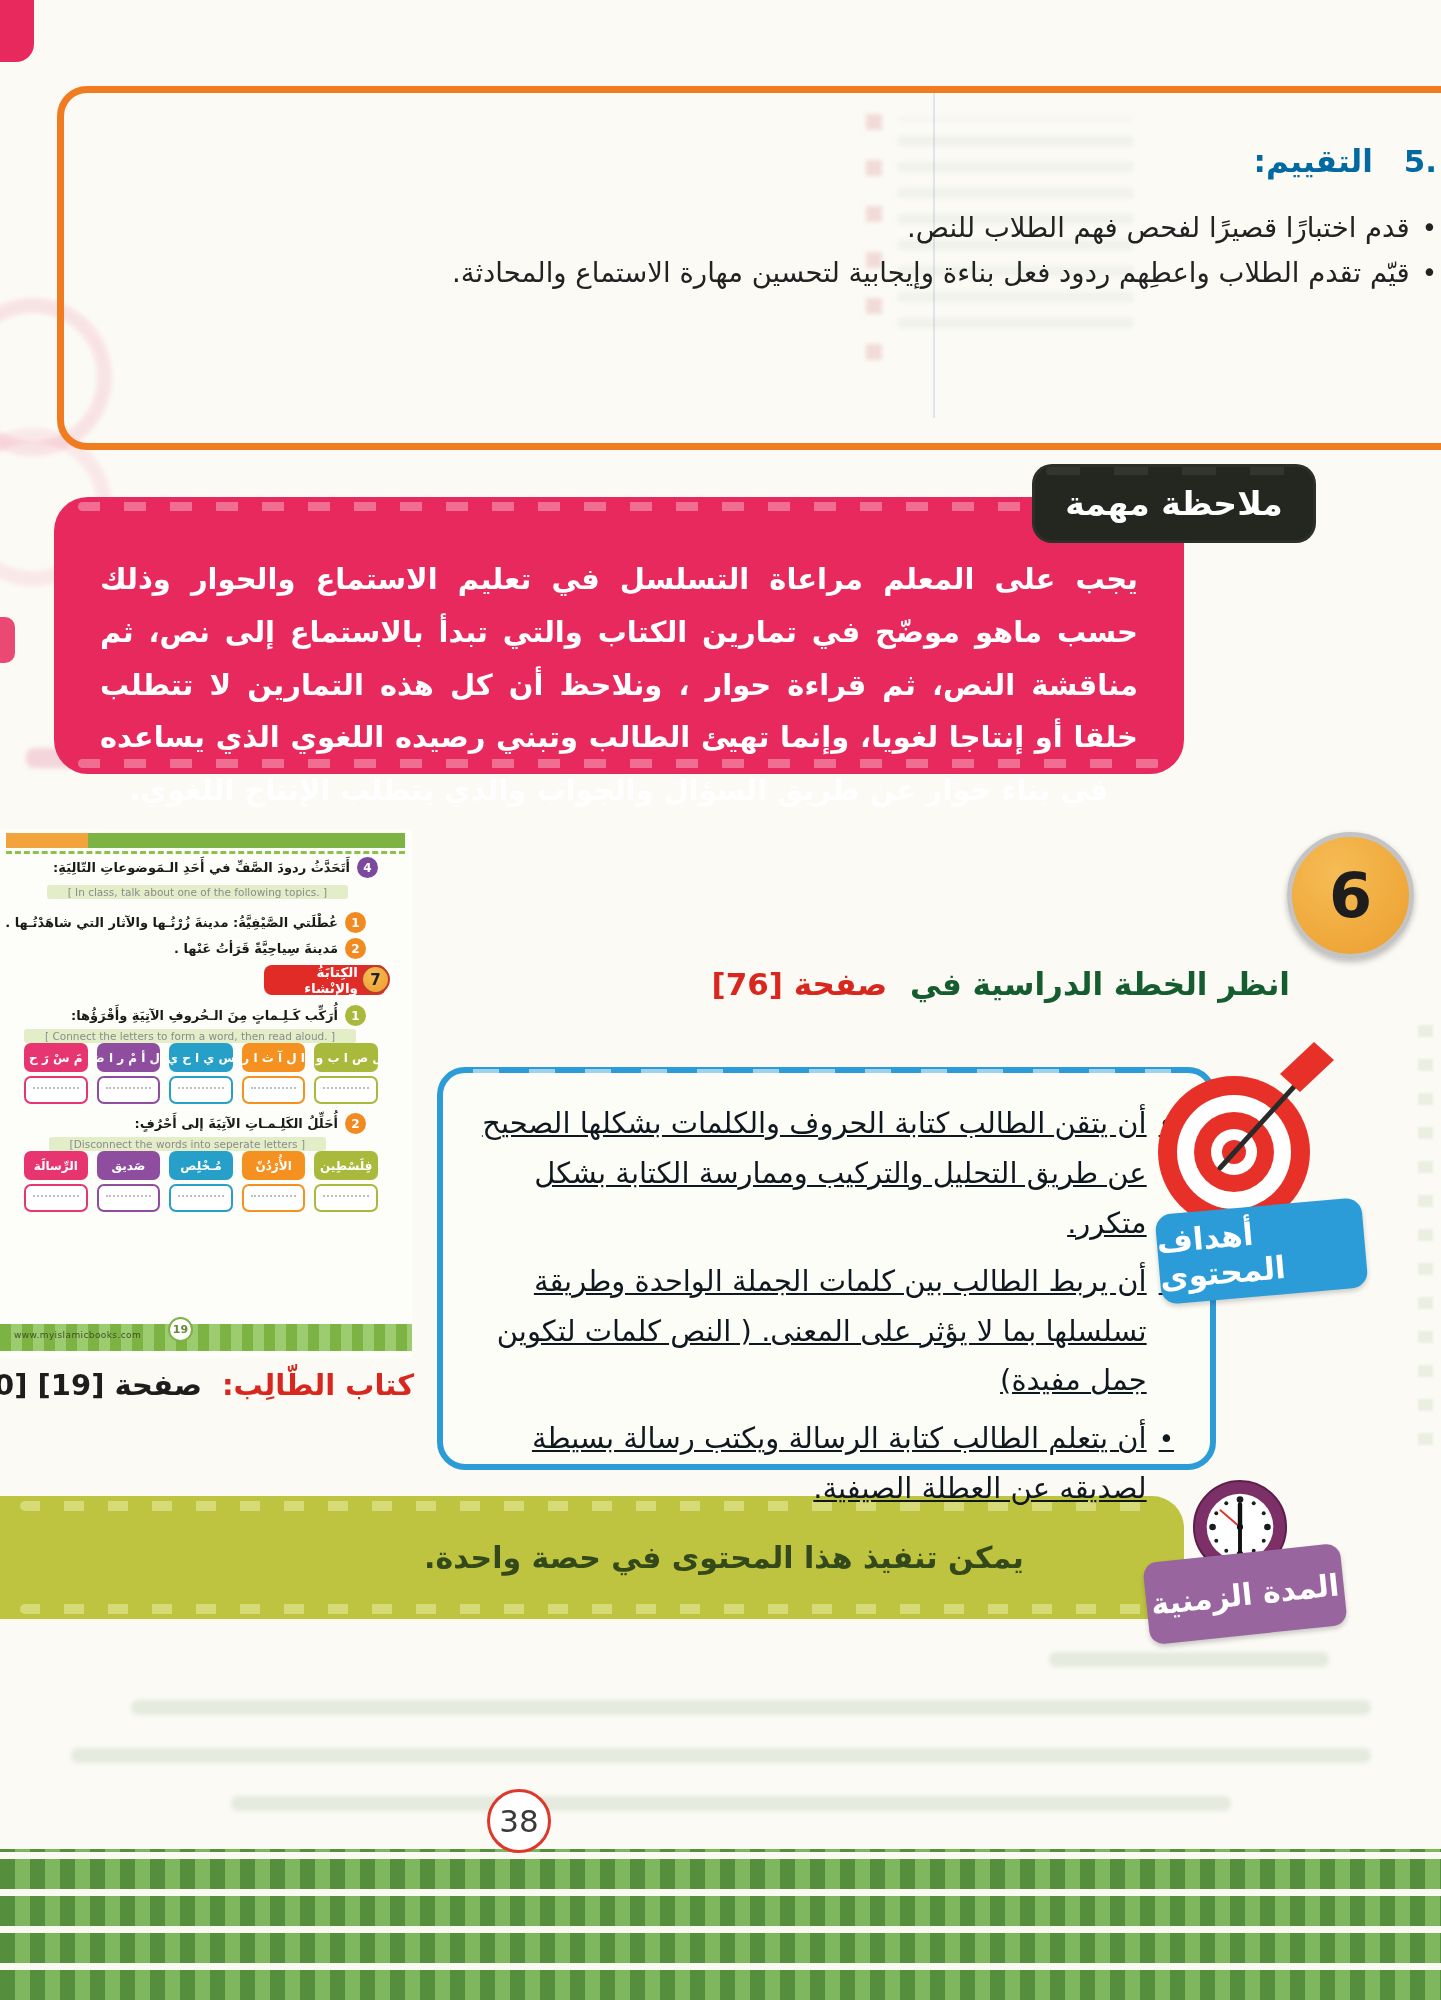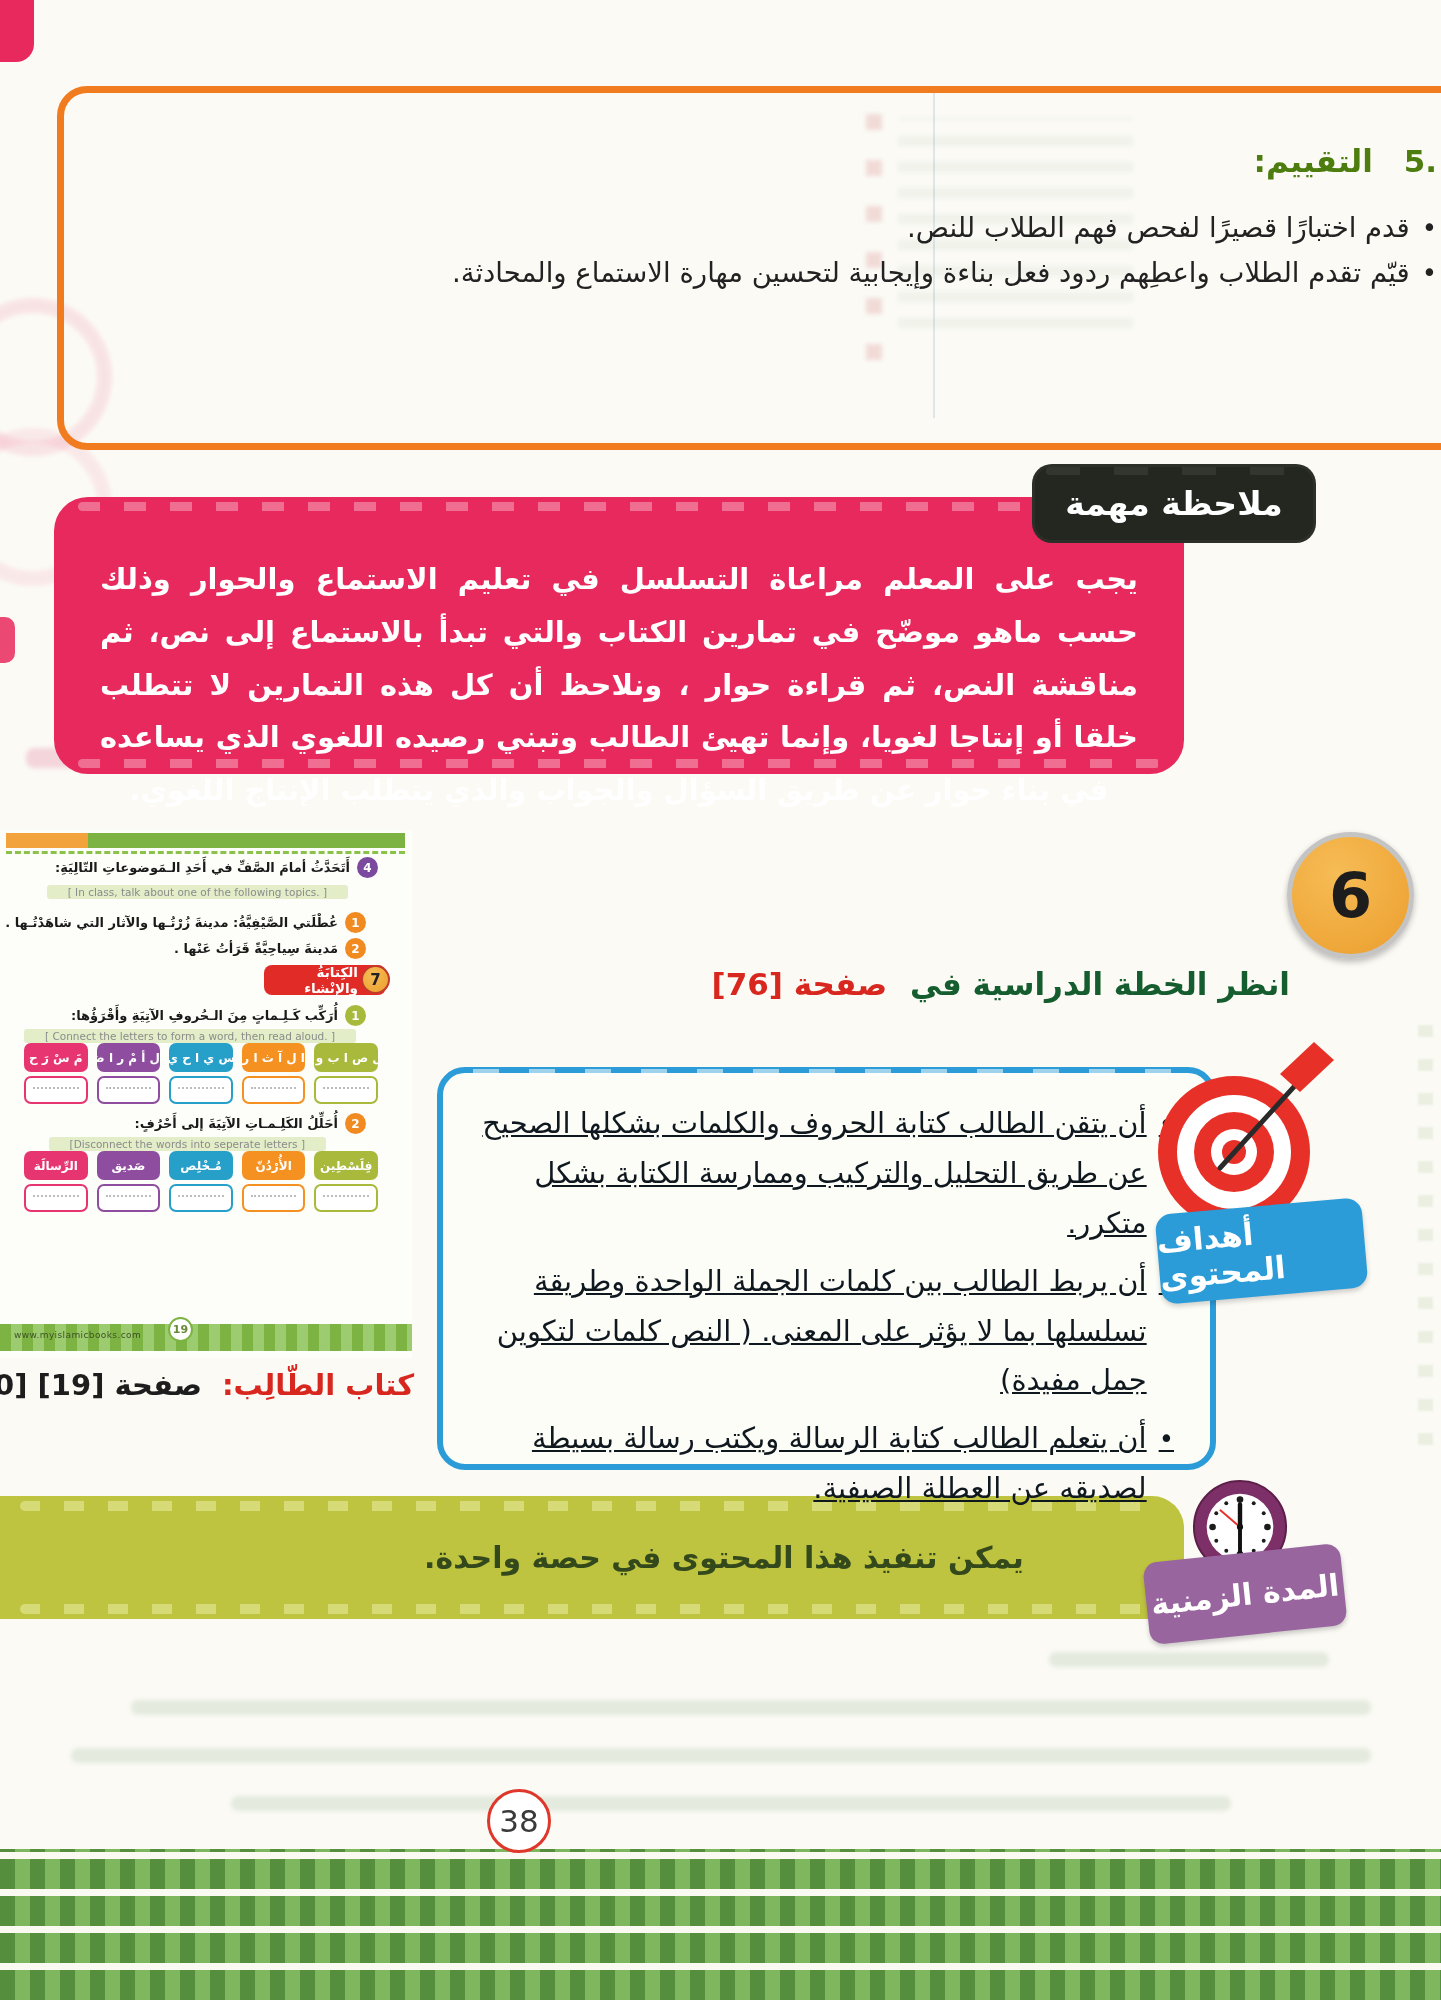--- a/index.html
+++ b/index.html
@@ -25,21 +25,21 @@
   .gl3{top:1748px;right:70px;width:1300px;}
   .gl4{top:1796px;right:210px;width:1000px;}
   .scanline{left:933px;top:88px;width:2px;height:330px;background:rgba(120,160,200,.22);}
   .corner-pink{position:absolute;left:0;top:0;width:34px;height:62px;background:#e7295d;border-radius:0 0 18px 0;}
   .tab-pink{position:absolute;left:0;top:617px;width:15px;height:46px;background:#e7295d;border-radius:0 10px 10px 0;opacity:.85;}
 
   
   .eval-box{position:absolute;left:57px;top:86px;width:1313px;height:300px;
     border:7px solid #f17c20;border-radius:30px;background:transparent;
     padding:50px 250px 0 60px;box-sizing:content-box;direction:rtl;text-align:right;}
-  .eval-head{font-size:31px;font-weight:700;color:#4d7c0f;margin-bottom:26px;}
+  .eval-head{font-size:31px;font-weight:700;color:#0369a1;margin-bottom:26px;}
   .eval-head .num{display:inline-block;margin-left:20px;}
   .eval-bullet{font-size:27.5px;font-weight:500;line-height:1.65;color:#222;display:flex;gap:12px;}
   .blt{flex:none;}
   .blt::before{content:"•";font-size:26px;}
 
   
   .note-badge{position:absolute;left:1032px;top:464px;width:284px;height:79px;z-index:3;
     background:#24271f;border-radius:20px;display:flex;align-items:center;justify-content:center;
     color:#fff;font-size:33px;font-weight:700;
     box-shadow:inset 0 0 0 3px rgba(255,255,255,.04);}
@@ -222,21 +222,21 @@
   <div class="obj-badge">
     <span>أهداف المحتوى</span>
   </div>
 
   <div class="thumb">
     <div class="t-topbar"></div>
     <div class="t-dash"></div>
 
     <div class="trow" style="top:27px;right:34px;">
       <span class="mini-num mn-purple">4</span>
-      <span>أَتَحَدَّثُ أمامَ الصَّفِّ في أَحَدِ الـمَوضوعاتِ التّالِيَةِ:</span>
+      <span>أَتَحَدَّثُ ردودَ الصَّفِّ في أَحَدِ الـمَوضوعاتِ التّالِيَةِ:</span>
     </div>
     <div class="t-en" style="top:55px;right:64px;">[ In class, talk about one of the following topics. ]</div>
 
     <div class="trow" style="top:82px;right:46px;">
       <span class="mini-num mn-orange">1</span>
       <span>عُطْلَتي الصَّيْفِيَّةُ: مدينةَ زُرْتُـها والآثار التي شاهَدْتُـها .</span>
     </div>
     <div class="trow" style="top:108px;right:46px;">
       <span class="mini-num mn-orange">2</span>
       <span>مَدينةَ سِياحِيَّةً قَرَأتُ عَنْها .</span>

